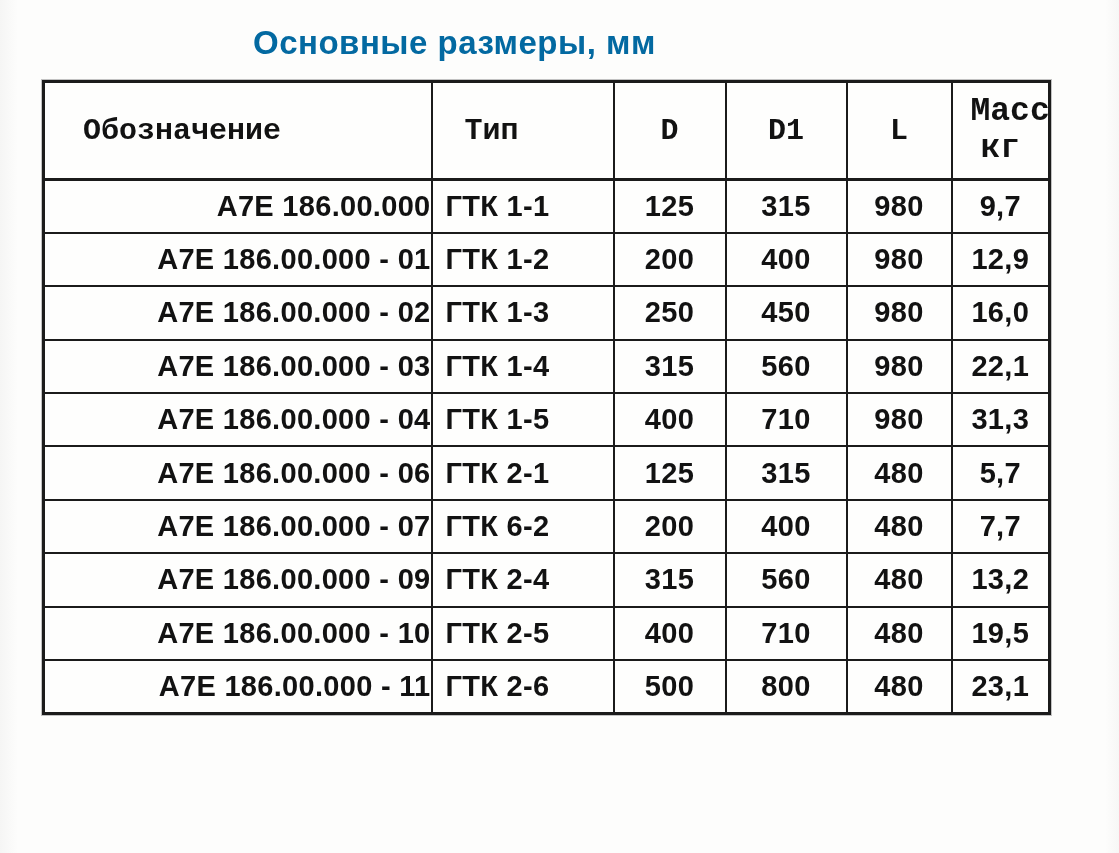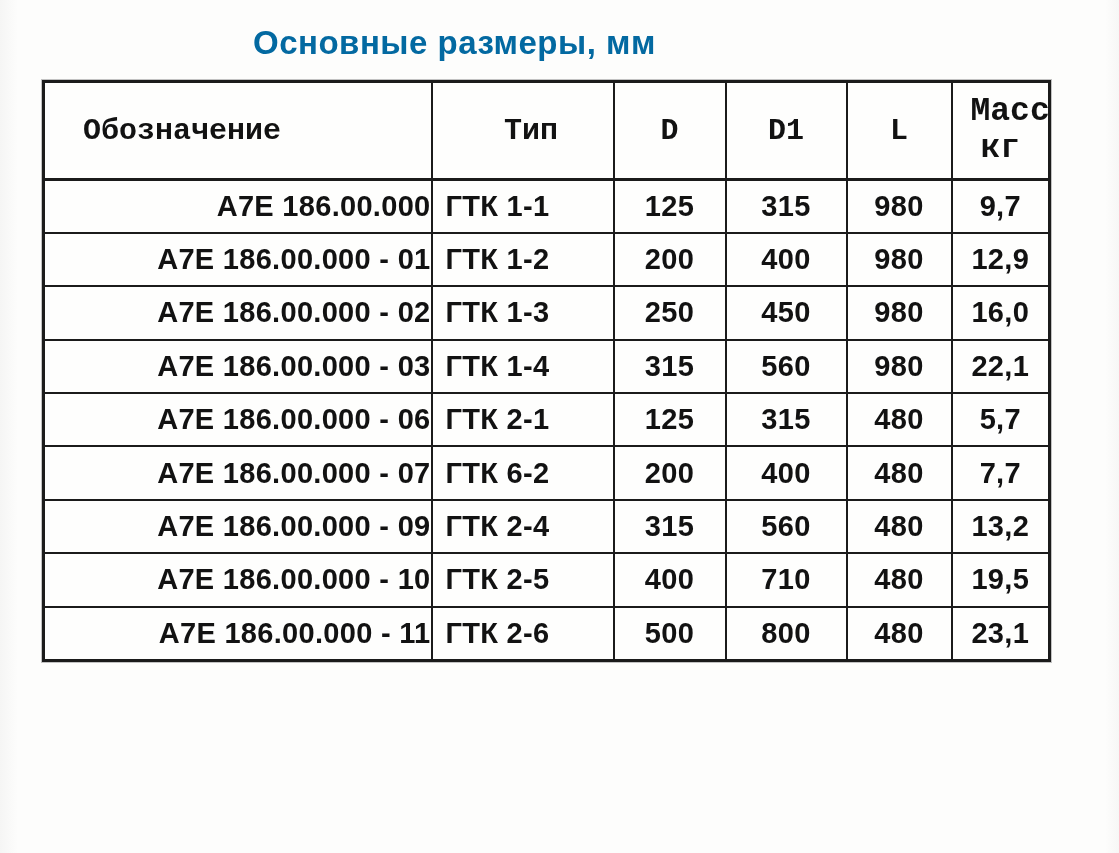--- a/index.html
+++ b/index.html
@@ -66,21 +66,21 @@
   tbody tr { height: 53.4px; }
   th {
     font-size: 30px;
     vertical-align: middle;
     white-space: nowrap;
     text-align: center;
     padding: 0;
     font-family: Liberation Mono, monospace;
   }
   th.h-left { text-align: left; padding-left: 38px; }
-  th.h-left2 { text-align: center; padding-left: 17px; }
+  th.h-left2 { text-align: left; padding-left: 32px; }
   th.h-mass {
     font-size: 33px;
     white-space: normal;
     line-height: 1.12;
     padding: 0 18px;
   }
   td {
     font-size: 29px;
     letter-spacing: 0.3px;
     vertical-align: middle;
@@ -144,20 +144,28 @@
         </tr>
         <tr>
           <td class="c-designation">А7Е 186.00.000 - 03</td>
           <td class="c-type">ГТК 1-4</td>
           <td class="c-d">315</td>
           <td class="c-d1">560</td>
           <td class="c-l">980</td>
           <td class="c-mass">22,1</td>
         </tr>
         <tr>
+          <td class="c-designation">А7Е 186.00.000 - 04</td>
+          <td class="c-type">ГТК 1-5</td>
+          <td class="c-d">400</td>
+          <td class="c-d1">710</td>
+          <td class="c-l">980</td>
+          <td class="c-mass">31,3</td>
+        </tr>
+        <tr>
           <td class="c-designation">А7Е 186.00.000 - 06</td>
           <td class="c-type">ГТК 2-1</td>
           <td class="c-d">125</td>
           <td class="c-d1">315</td>
           <td class="c-l">480</td>
           <td class="c-mass">5,7</td>
         </tr>
         <tr>
           <td class="c-designation">А7Е 186.00.000 - 07</td>
           <td class="c-type">ГТК 6-2</td>

